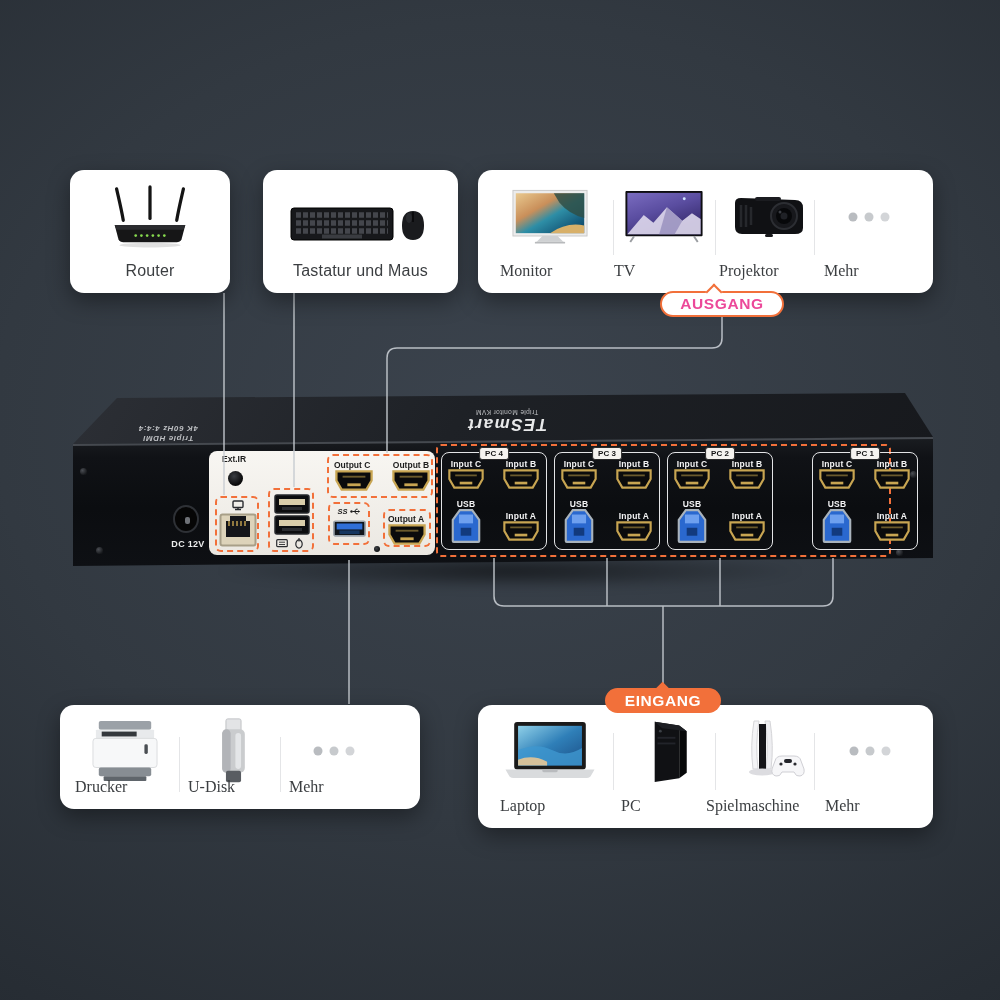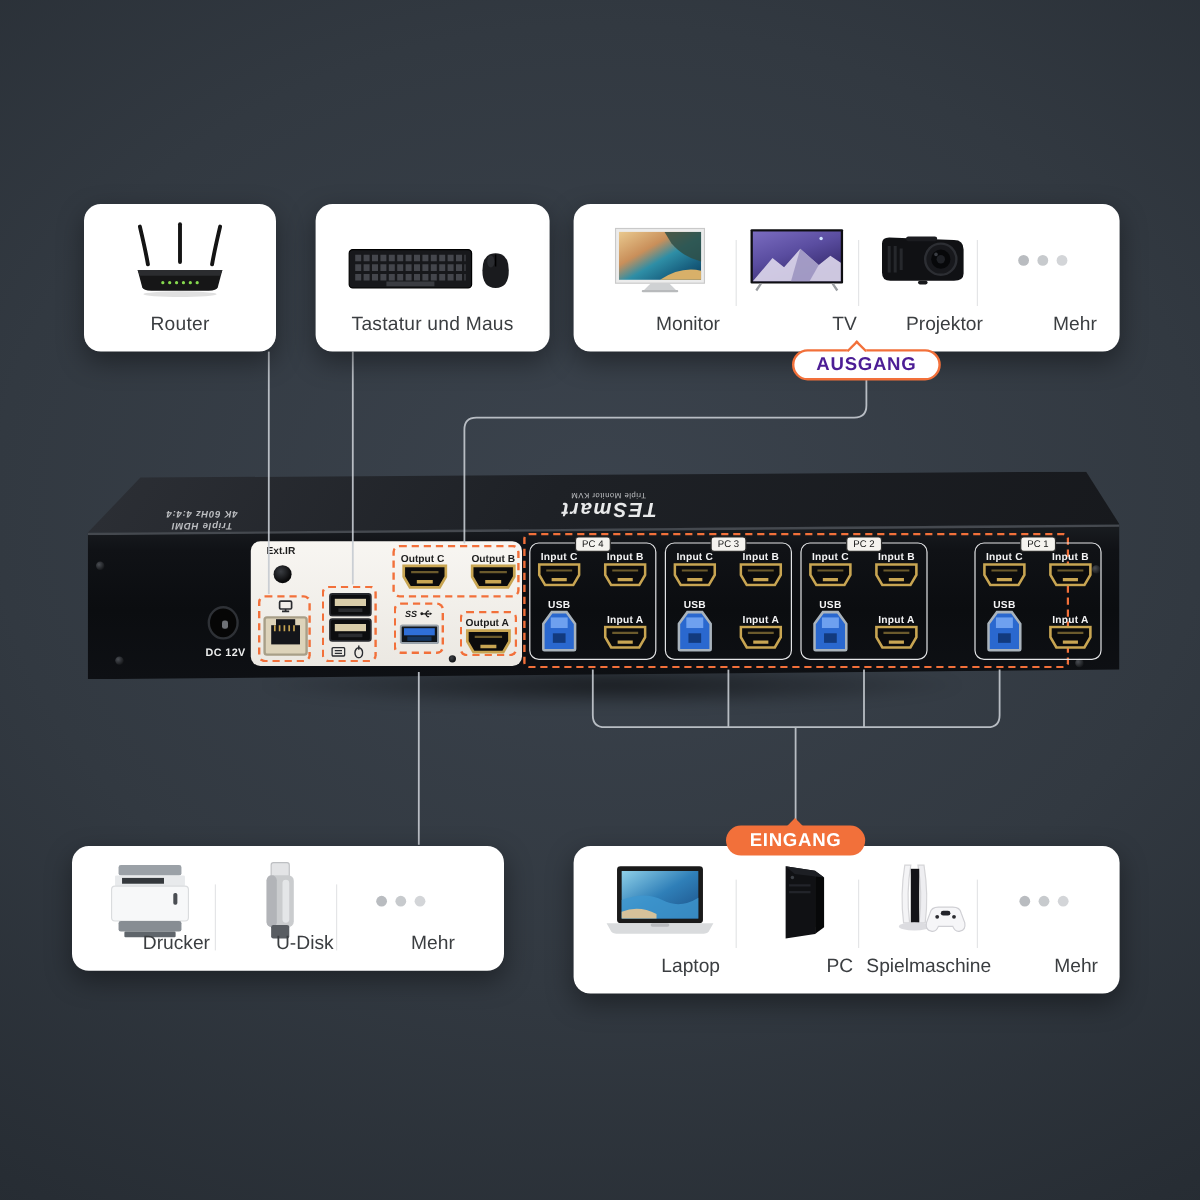--- a/index.html
+++ b/index.html
@@ -9,29 +9,29 @@
 
   
   .card { position:absolute; background:#fff; border-radius:14px;
           box-shadow:0 8px 22px rgba(0,0,0,0.38); }
   .card-label { position:absolute; bottom:13px; width:100%; text-align:center;
                 font-size:16px; color:#3b3e41; letter-spacing:0.2px; }
   .ci { position:absolute; top:0; height:100%; }
   .art-wrap { position:absolute; top:18px; height:58px; width:100%;
               display:flex; align-items:center; justify-content:center; }
   .bcard .art-wrap { top:14px; height:64px; }
-  .ci-label { position:absolute; bottom:13px; width:100%; text-align:right;
-              font-size:16px; color:#3b3e41; }
+  .ci-label { position:absolute; bottom:13px; width:100%; text-align:left;
+              font-size:16px; color:#3b3e41;font-family:Liberation Serif, serif; }
   .vdiv { position:absolute; width:1px; background:#e4e5e7; }
 
   
   .badge { position:absolute; display:flex; align-items:center; justify-content:center;
            font-weight:bold; font-size:15.5px; letter-spacing:0.6px; z-index:9; }
   .badge-outline { left:660px; top:291px; width:124px; height:26px; background:#fff;
-                   border:2.5px solid #F2703A; border-radius:15px; color:#4c1d95; }
+                   border:2.5px solid #F2703A; border-radius:15px; color:#ec4899; }
   .badge-outline .tail { position:absolute; left:46px; top:-7px; width:12px; height:12px;
        background:#fff; border-left:2.5px solid #F2703A; border-top:2.5px solid #F2703A;
        transform:rotate(45deg); }
   .badge-solid { left:605px; top:688px; width:116px; height:25px; background:#F2703A;
                  border-radius:13px; color:#fff; }
   .badge-solid .tail { position:absolute; left:52px; top:-4px; width:11px; height:11px;
        background:#F2703A; transform:rotate(45deg); }
 
   
   .lines { position:absolute; left:0; top:0; z-index:6; pointer-events:none; }
@@ -74,21 +74,21 @@
     background:radial-gradient(circle at 40% 35%, #3a3d42, #0a0a0b 65%); }
   .dbox { position:absolute; border:2px dashed #F2703A; border-radius:6px; }
   .panel-screw { position:absolute; left:165px; top:95px; width:6px; height:6px; border-radius:50%;
     background:radial-gradient(circle at 38% 38%, #3f4247, #101214 70%); }
 
   .big-dash { position:absolute; left:436px; top:444px; width:455px; height:113px; z-index:4;
     border:2.5px dashed #F2703A; border-radius:5px; }
   .pc-group { position:absolute; top:452px; width:106px; height:98px; z-index:5;
     border:1.5px solid #e3e4e6; border-radius:8px; }
   .pcname { position:absolute; top:-6px; left:50%; transform:translateX(-50%);
-    background:#f5f3ef; color:#141414; font-size:8px; font-weight:normal; line-height:9px;
+    background:#f5f3ef; color:#141414; font-size:8px; font-weight:bold; line-height:9px;
     padding:1px 5px; border-radius:3px; border:1px solid #2a2a2a; white-space:nowrap; }
   .plabel { position:absolute; color:#f4f4f5; font-size:8.5px; font-weight:bold;
     text-align:center; letter-spacing:0.2px; }
   .port { position:absolute; }
 
   .ss-row { position:absolute; left:0; top:3px; width:100%; display:flex; align-items:center;
     justify-content:center; gap:2px; }
   .ss-text { font-size:7.5px; font-style:italic; font-weight:bold; color:#1c1c1c; }
   .defs-hide { position:absolute; width:0; height:0; overflow:hidden; }
 </style>

